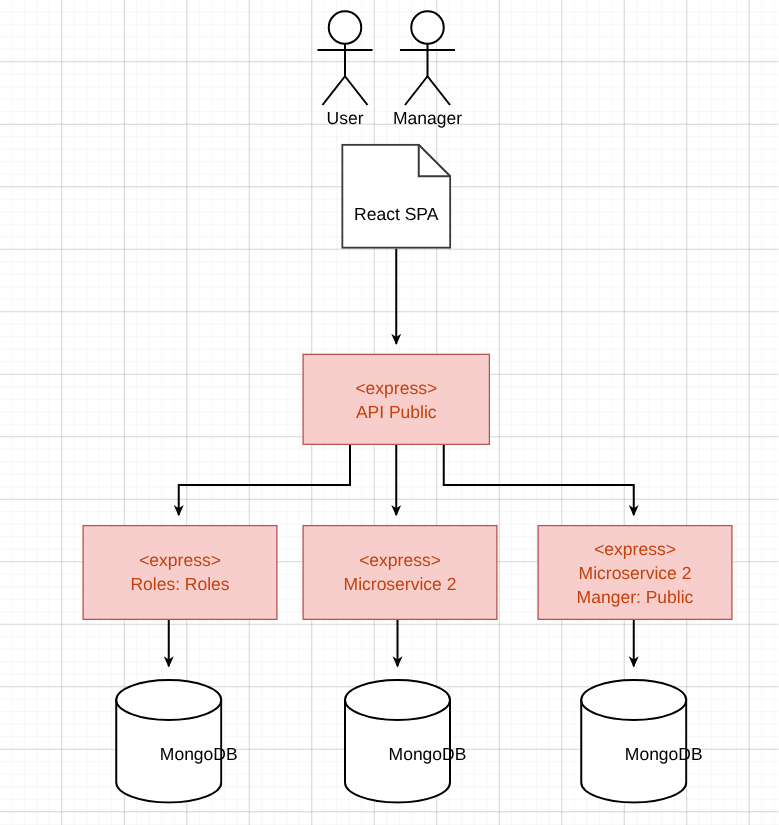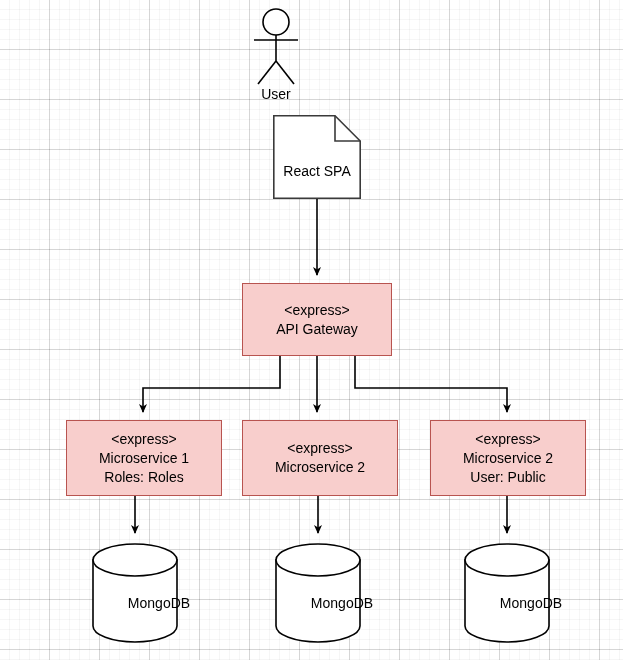--- a/index.html
+++ b/index.html
@@ -66,21 +66,21 @@
   }
   .svcbox {
     border: 1px solid #b85450;
     background: #f8cecc;
     display: flex;
     flex-direction: column;
     align-items: center;
     justify-content: center;
     font-size: 14px;
     line-height: 19px;
-    color: #000000;
+    color: #c2410c;
     text-align: center;
   }
   .db {
     width: 86px;
     height: 100px;
   }
   .db svg { display: block; }
   .db-label {
     position: absolute;
     left: 0;
@@ -121,49 +121,58 @@
     <svg width="60" height="80" viewBox="0 0 60 80" xmlns="http://www.w3.org/2000/svg">
       <circle cx="30" cy="16" r="13" fill="#ffffff" stroke="#000000" stroke-width="1.6"></circle>
       <line x1="30" y1="29" x2="30" y2="55" stroke="#000000" stroke-width="1.6"></line>
       <line x1="8" y1="34" x2="52" y2="34" stroke="#000000" stroke-width="1.6"></line>
       <line x1="30" y1="55" x2="12" y2="78" stroke="#000000" stroke-width="1.6"></line>
       <line x1="30" y1="55" x2="48" y2="78" stroke="#000000" stroke-width="1.6"></line>
     </svg>
     <div class="actor-label">User</div>
   </div>
 
+  <div class="node actor" style="left:312px; top:6px;">
+    <svg width="60" height="80" viewBox="0 0 60 80" xmlns="http://www.w3.org/2000/svg">
+      <circle cx="30" cy="16" r="13" fill="#ffffff" stroke="#000000" stroke-width="1.6"></circle>
+      <line x1="30" y1="29" x2="30" y2="55" stroke="#000000" stroke-width="1.6"></line>
+      <line x1="8" y1="34" x2="52" y2="34" stroke="#000000" stroke-width="1.6"></line>
+      <line x1="30" y1="55" x2="12" y2="78" stroke="#000000" stroke-width="1.6"></line>
+      <line x1="30" y1="55" x2="48" y2="78" stroke="#000000" stroke-width="1.6"></line>
+    </svg>
+    <div class="actor-label">Manager</div>
+  </div>
 
   <div class="node note" style="left:273px; top:115px;">
     <svg width="88" height="84" viewBox="0 0 88 84" xmlns="http://www.w3.org/2000/svg">
       <path d="M0.8,0.8 L62,0.8 L87.2,26 L87.2,83.2 L0.8,83.2 Z" fill="#ffffff" stroke="#3a3a3a" stroke-width="1.6" stroke-linejoin="miter"></path>
       <path d="M62,0.8 L62,26 L87.2,26" fill="none" stroke="#3a3a3a" stroke-width="1.6"></path>
     </svg>
     <div class="note-label">React SPA</div>
   </div>
 
   <div class="node svcbox" style="left:242px; top:283px; width:150px; height:73px;">
     <span>&lt;express&gt;</span>
-    <span>API Gateway</span>
+    <span>API Public</span>
   </div>
 
   <div class="node svcbox" style="left:66px; top:420px; width:156px; height:76px;">
     <span>&lt;express&gt;</span>
-    <span>Microservice 1</span>
     <span>Roles: Roles</span>
   </div>
 
   <div class="node svcbox" style="left:242px; top:420px; width:156px; height:76px;">
     <span>&lt;express&gt;</span>
     <span>Microservice 2</span>
   </div>
 
   <div class="node svcbox" style="left:430px; top:420px; width:156px; height:76px;">
     <span>&lt;express&gt;</span>
     <span>Microservice 2</span>
-    <span>User: Public</span>
+    <span>Manger: Public</span>
   </div>
 
   <div class="node db" style="left:92px; top:543px;">
     <svg width="86" height="100" viewBox="0 0 86 100" xmlns="http://www.w3.org/2000/svg">
       <path d="M1,17 L1,83 A42,16 0 0 0 85,83 L85,17 Z" fill="#ffffff" stroke="#000000" stroke-width="1.6"></path>
       <ellipse cx="43" cy="17" rx="42" ry="16" fill="#ffffff" stroke="#000000" stroke-width="1.6"></ellipse>
     </svg>
     <div class="db-label">MongoDB</div>
   </div>
 

